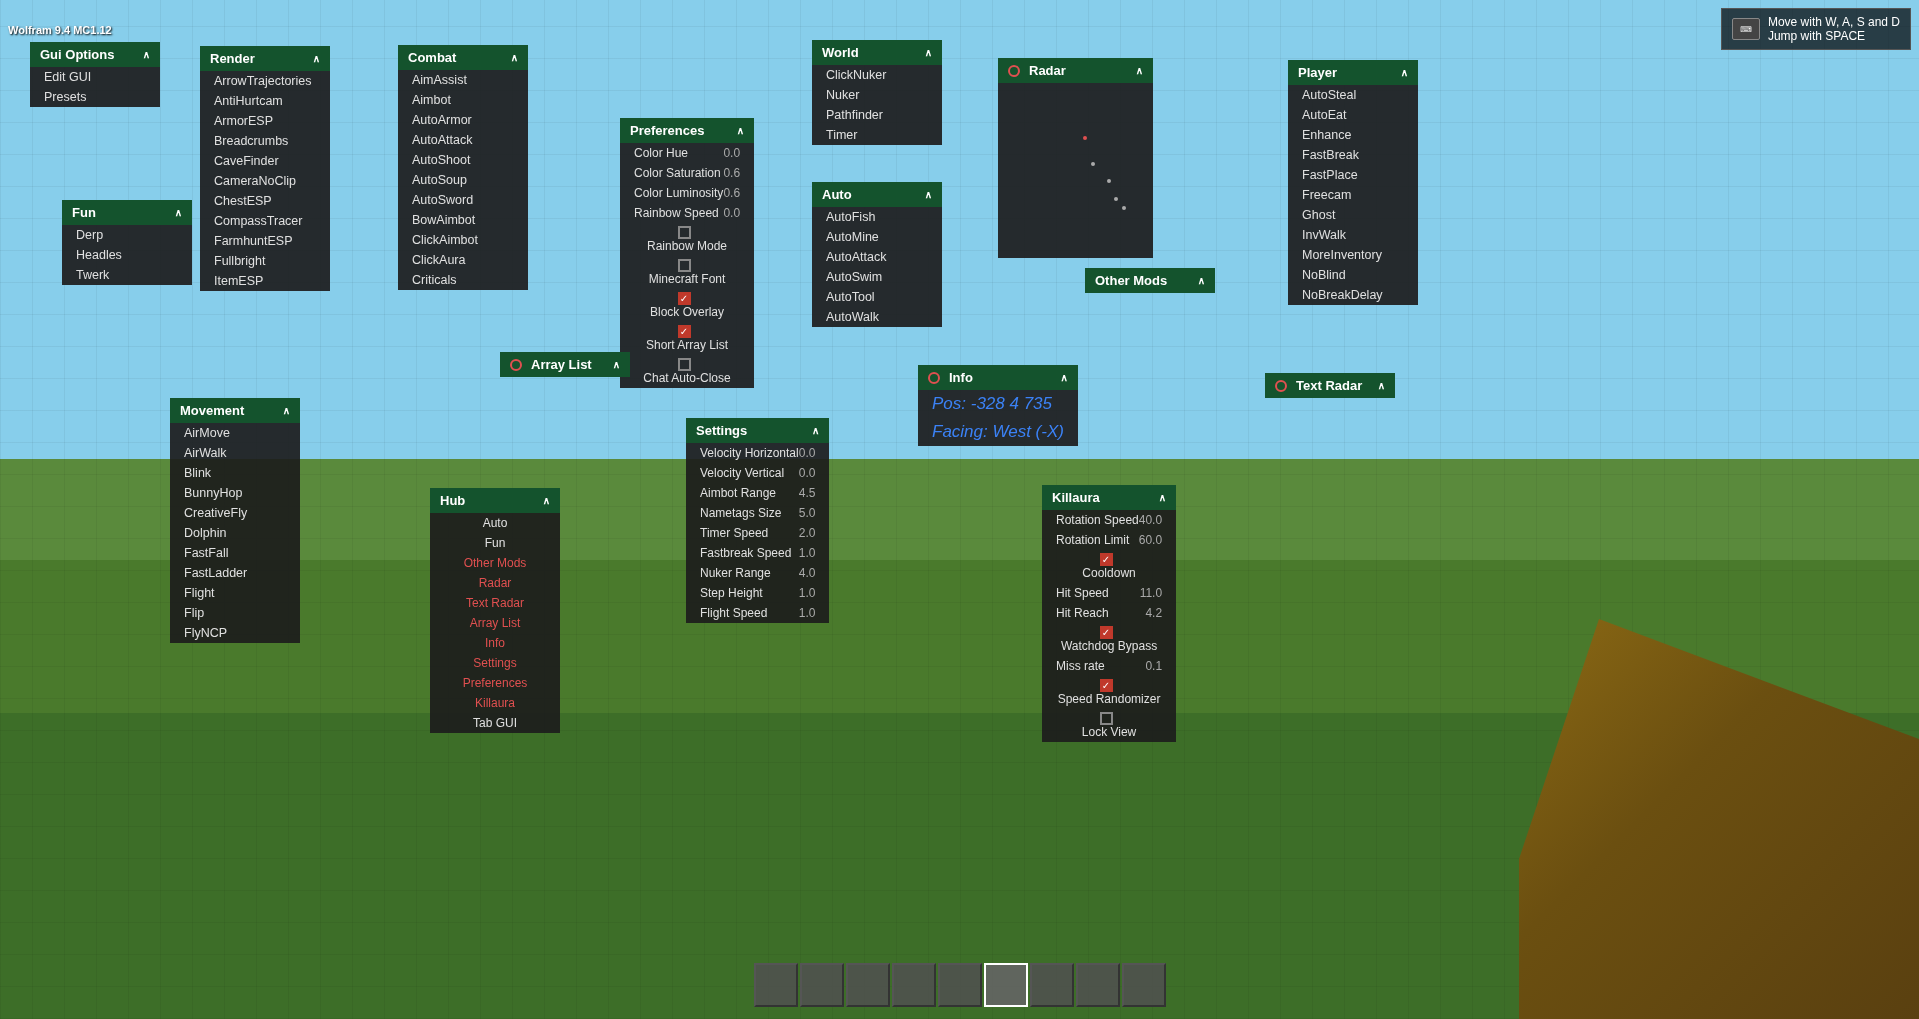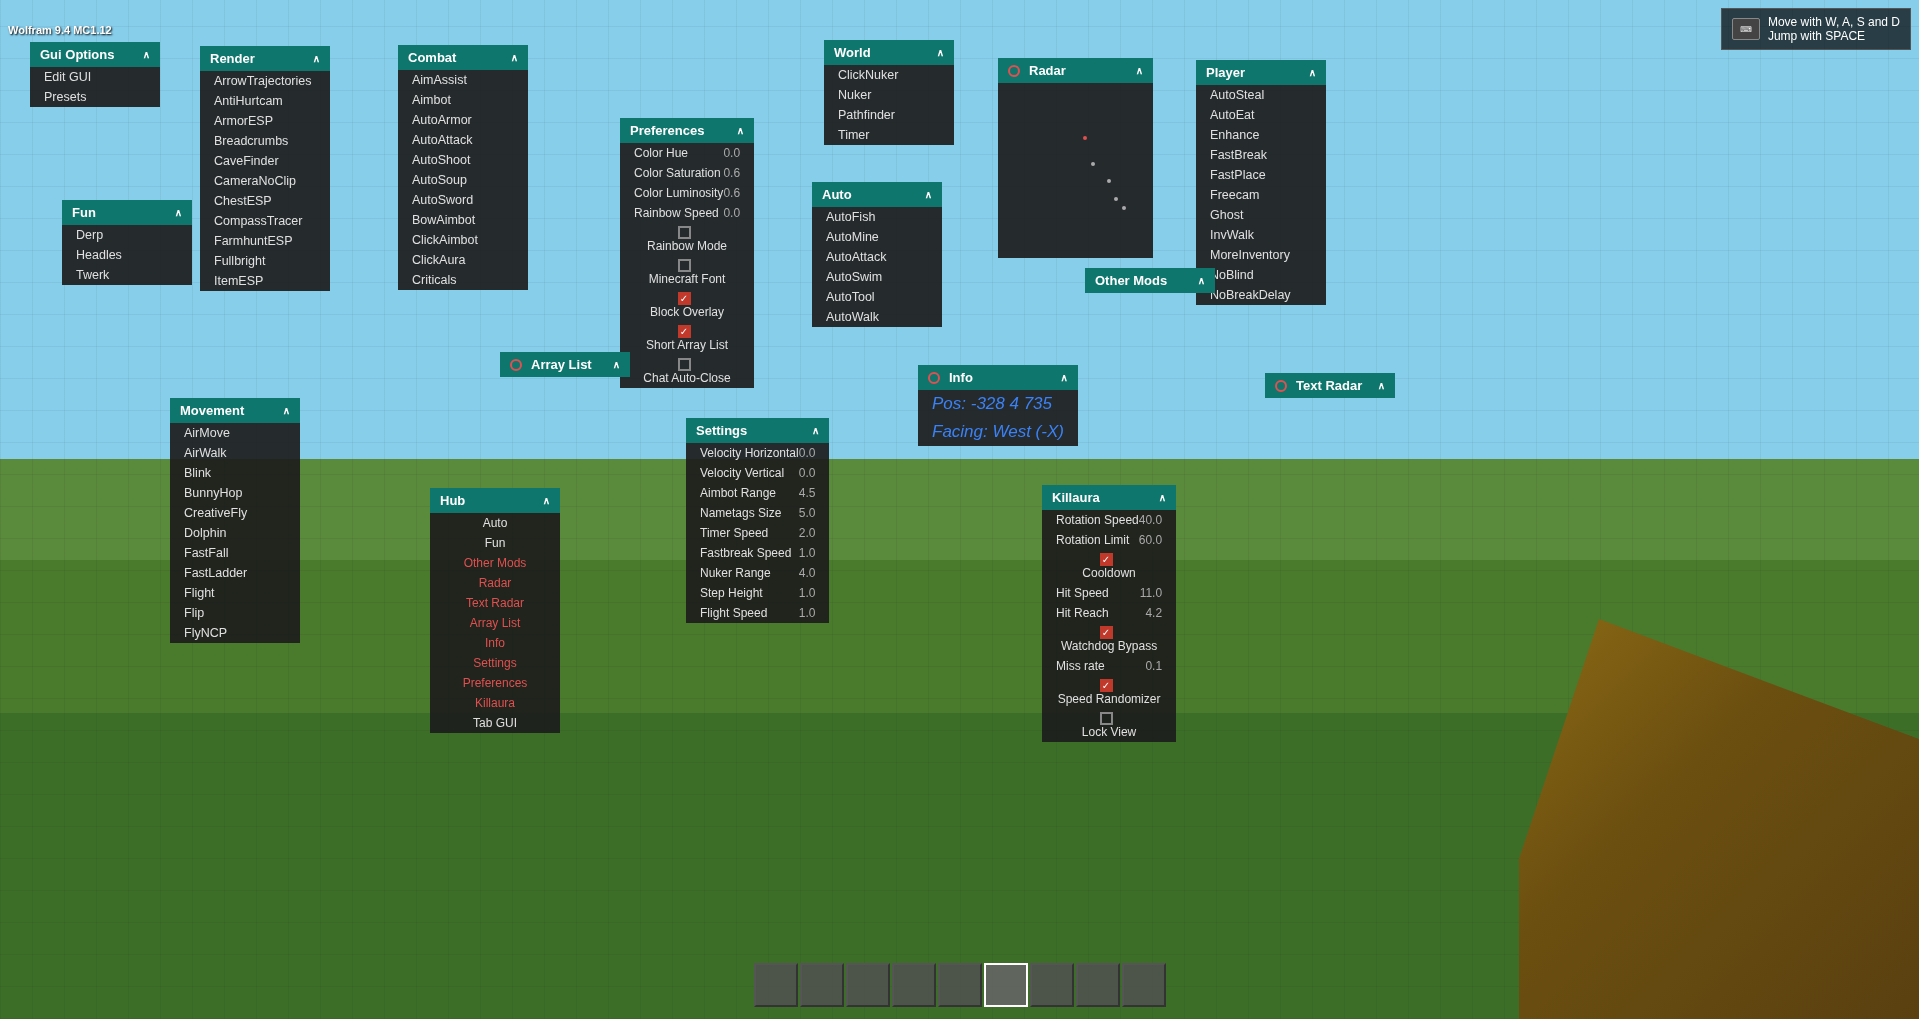--- a/index.html
+++ b/index.html
@@ -109,21 +109,21 @@
     .panel {
       position: absolute;
       z-index: 10;
       min-width: 130px;
     }
     .panel-header {
       display: flex;
       align-items: center;
       justify-content: space-between;
       padding: 5px 10px;
-      background: #0f766e;
+      background: #14532d;
       color: #fff;
       font-weight: bold;
       font-size: 13px;
       cursor: move;
     }
     .panel-body {
       background: rgba(28,28,28,0.92);
       padding: 0 0;
     }
     .panel-item {
@@ -341,21 +341,21 @@
 <div class="panel" style="left:500px; top:352px;">
   <div class="panel-header">
     <span style="display:flex;align-items:center;gap:5px;">
       <span class="panel-circle active"></span>
       <span>Array List</span>
     </span>
     <span class="collapse-arrow">∧</span>
   </div>
 </div>
 
-<div class="panel" style="left:812px; top:40px;margin-left:12px;">
+<div class="panel" style="left:812px; top:40px;">
   <div class="panel-header">
     <span>World</span>
     <span class="collapse-arrow">∧</span>
   </div>
   <div class="panel-body">
     <div class="panel-item">ClickNuker</div>
     <div class="panel-item">Nuker</div>
     <div class="panel-item">Pathfinder</div>
     <div class="panel-item">Timer</div>
   </div>
@@ -466,21 +466,21 @@
     <div class="panel-item">CreativeFly</div>
     <div class="panel-item">Dolphin</div>
     <div class="panel-item">FastFall</div>
     <div class="panel-item">FastLadder</div>
     <div class="panel-item">Flight</div>
     <div class="panel-item">Flip</div>
     <div class="panel-item">FlyNCP</div>
   </div>
 </div>
 
-<div class="panel" style="left:1196px; top:60px;">
+<div class="panel" style="left:1288px; top:60px;">
   <div class="panel-header">
     <span>Player</span>
     <span class="collapse-arrow">∧</span>
   </div>
   <div class="panel-body">
     <div class="panel-item">AutoSteal</div>
     <div class="panel-item">AutoEat</div>
     <div class="panel-item">Enhance</div>
     <div class="panel-item">FastBreak</div>
     <div class="panel-item">FastPlace</div>

